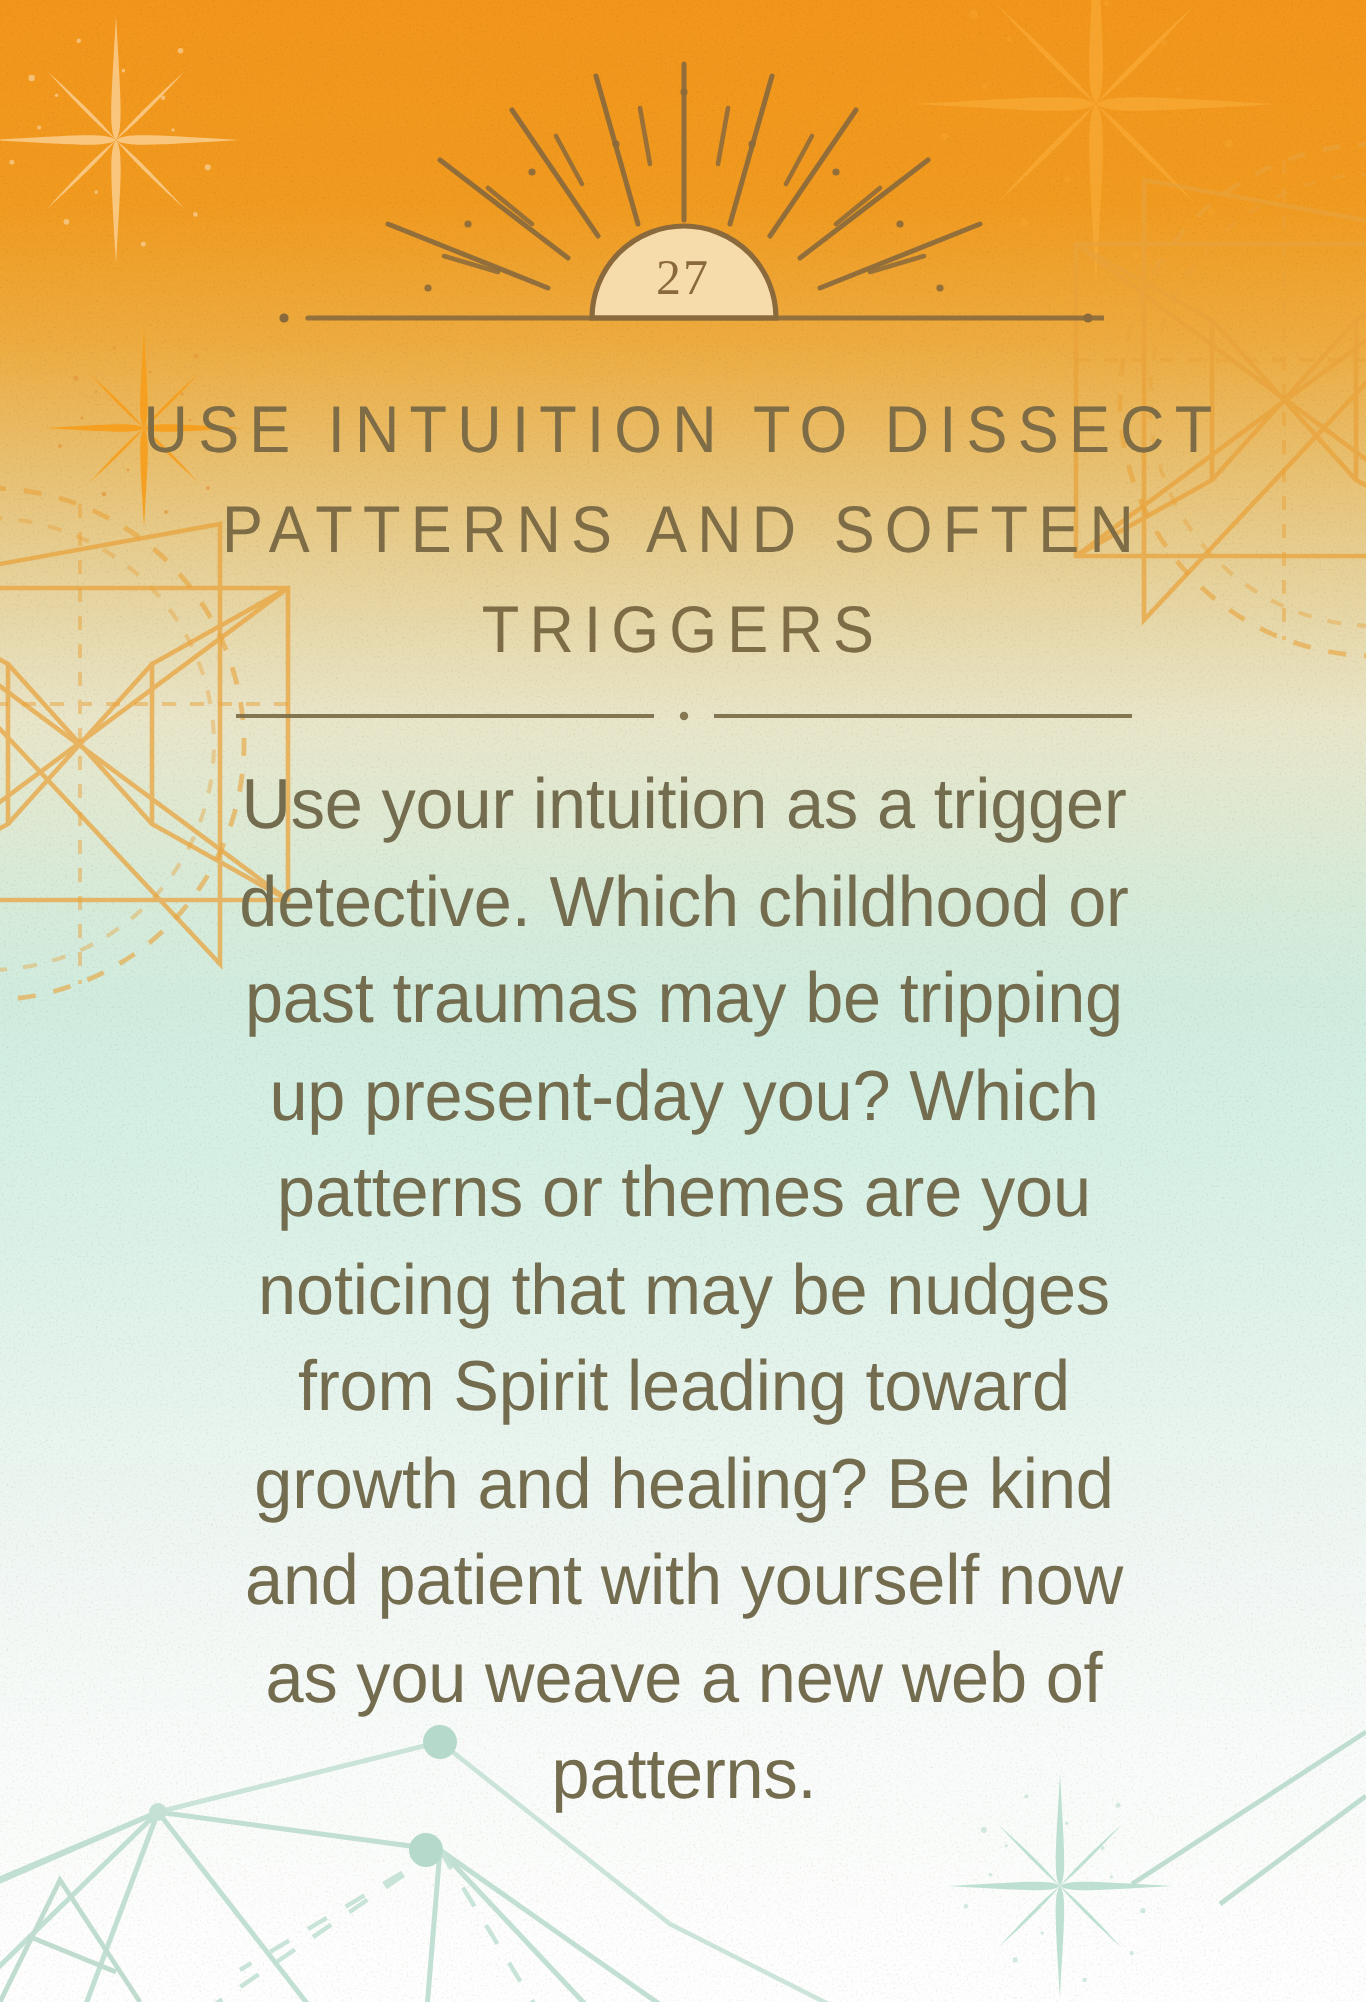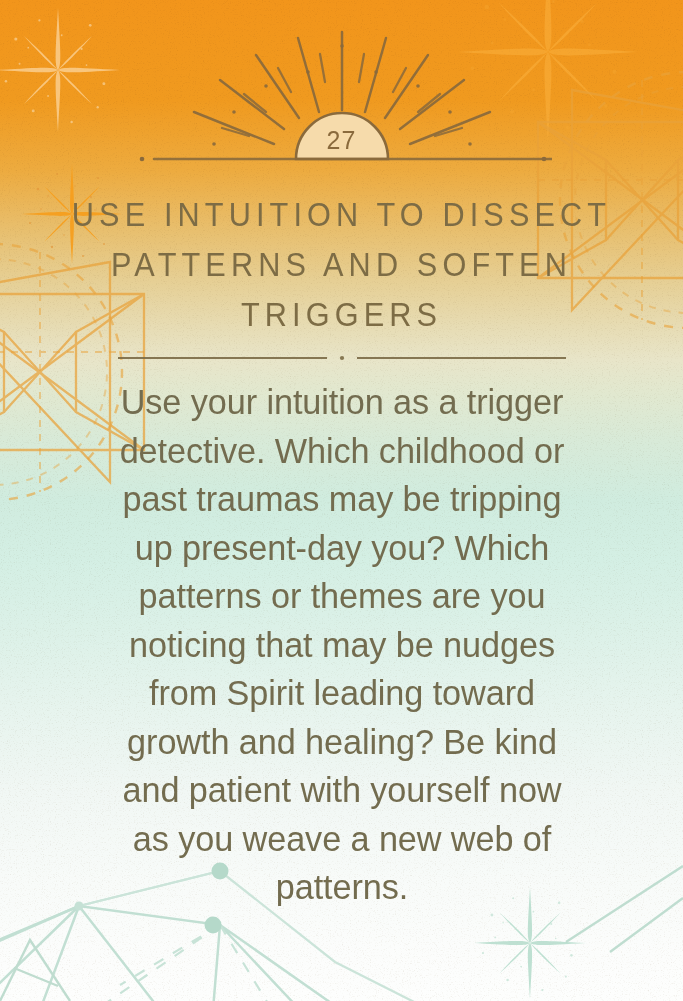--- a/index.html
+++ b/index.html
@@ -58,21 +58,21 @@
     left: 0; right: 0;
     top: 28px;
     display: flex;
     justify-content: center;
   }
   .emblem-number {
     position: absolute;
     top: 126px;
     left: 0; right: 0;
     text-align: center;
-    font-family: Liberation Sans, sans-serif;
+    font-family: Liberation Serif, serif;
     font-size: 25px;
     color: #8a6a3c;
     letter-spacing: 1px;
   }
   .title {
     position: absolute;
     top: 190px;
     left: 40px; right: 40px;
     text-align: center;
     font-size: 33px;

